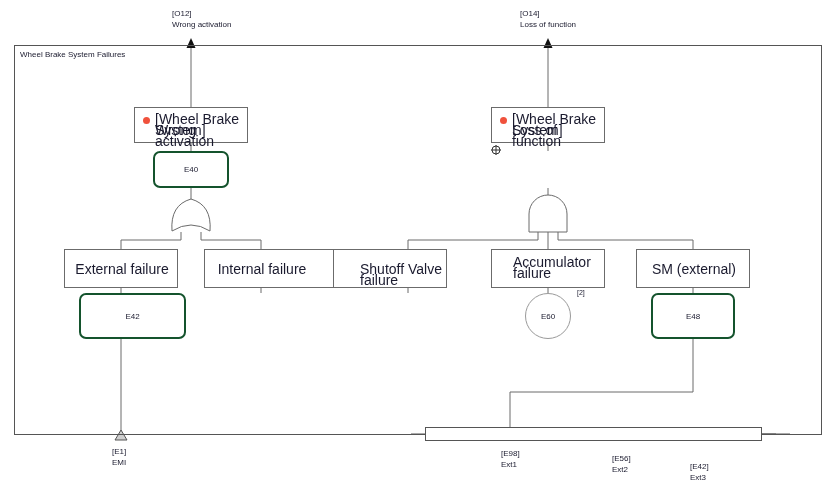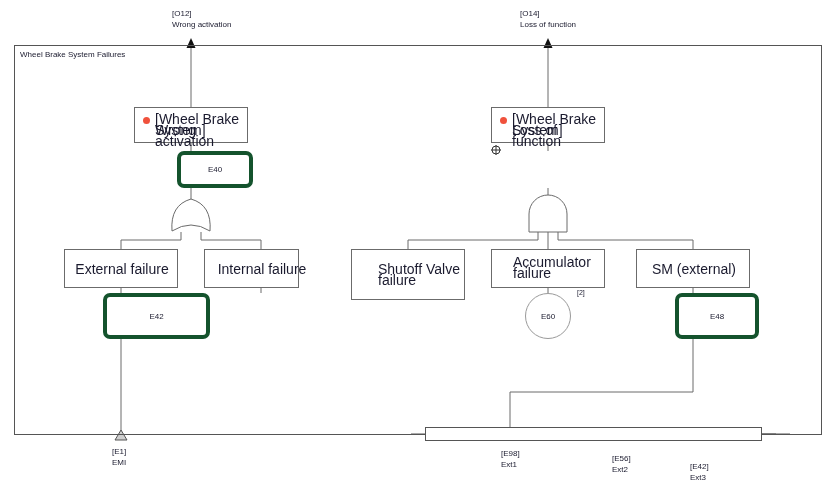--- a/index.html
+++ b/index.html
@@ -53,29 +53,28 @@
     position: absolute;
     width: 7px;
     height: 7px;
     border-radius: 50%;
     background: #f0513c;
   }
   
   .id-box {
     position: absolute;
     background: #ffffff;
-    border: 4px solid #14532d;
+    border: 2px solid #14532d;
     border-radius: 7px;
     box-sizing: border-box;
     display: flex;
     align-items: center;
     justify-content: center;
     font-size: 8px;
     color: #1a1a2e;
-    margin-left: 24px;
   }
   
   .id-circle {
     position: absolute;
     background: #ffffff;
     border: 1px solid #9a9a9a;
     border-radius: 50%;
     box-sizing: border-box;
     display: flex;
     align-items: center;
@@ -202,32 +201,32 @@
     <span class="txt" style="left:20px; top:17px;">Wrong activation</span>
   </div>
 
   <div class="id-box" style="left:153px; top:151px; width:76px; height:37px;">E40</div>
 
   <div class="event-box" style="left:64px; top:249px; width:114px; height:39px;">
     <span class="txt" style="left:0; top:14px; width:114px; text-align:center;">External failure</span>
   </div>
   <div class="id-box" style="left:79px; top:293px; width:107px; height:46px;">E42</div>
 
-  <div class="event-box" style="left:204px; top:249px; width:95px; height:39px;">
+  <div class="event-box" style="left:204px; top:249px; width:132px; height:39px;">
     <span class="txt" style="left:0; top:14px; width:114px; text-align:center;">Internal failure</span>
   </div>
 
   <div class="event-box" style="left:491px; top:107px; width:114px; height:36px;">
     <span class="dot" style="left:8px; top:9px;"></span>
     <span class="txt" style="left:20px; top:6px;">[Wheel Brake System]</span>
     <span class="txt" style="left:20px; top:17px;">Loss of function</span>
   </div>
 
 
-  <div class="event-box" style="left:351px; top:249px; width:114px; height:51px;">
+  <div class="event-box" style="left:333px; top:249px; width:114px; height:39px;">
     <span class="txt" style="left:26px; top:14px;">Shutoff Valve failure</span>
   </div>
 
   <div class="event-box" style="left:491px; top:249px; width:114px; height:39px;">
     <span class="txt" style="left:21px; top:7px;">Accumulator failure</span>
   </div>
   <div class="id-circle" style="left:525px; top:293px; width:46px; height:46px;">E60</div>
   <div class="badge" style="left:577px; top:289px;">[2]</div>
 
   <div class="event-box" style="left:636px; top:249px; width:114px; height:39px;">

